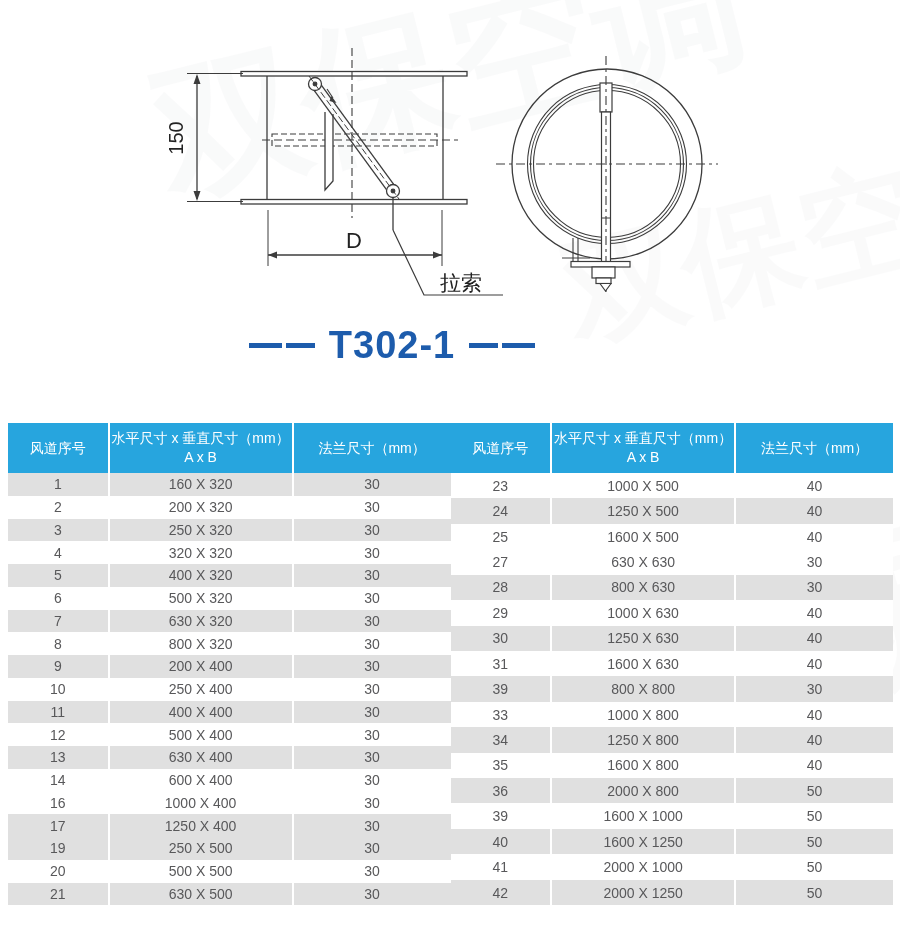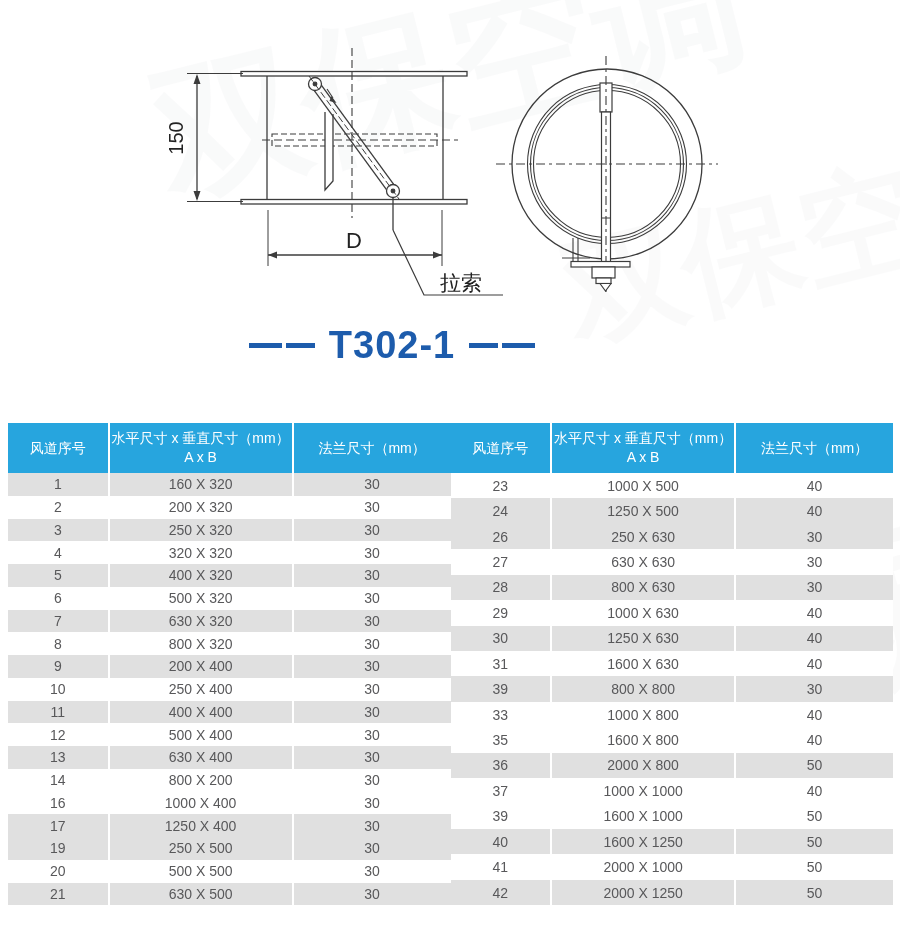--- a/index.html
+++ b/index.html
@@ -215,21 +215,21 @@
             <td>500 X 400</td>
             <td>30</td>
           </tr>
           <tr class="odd">
             <td>13</td>
             <td>630 X 400</td>
             <td>30</td>
           </tr>
           <tr class="even">
             <td>14</td>
-            <td>800 X 200</td>
+            <td>600 X 400</td>
             <td>30</td>
           </tr>
           <tr class="even">
             <td>16</td>
             <td>1000 X 400</td>
             <td>30</td>
           </tr>
           <tr class="odd">
             <td>17</td>
             <td>1250 X 400</td>
@@ -273,24 +273,24 @@
           <tr class="even">
             <td>23</td>
             <td>1000 X 500</td>
             <td>40</td>
           </tr>
           <tr class="odd">
             <td>24</td>
             <td>1250 X 500</td>
             <td>40</td>
           </tr>
-          <tr class="odd">
-            <td>26</td>
-            <td>250 X 630</td>
-            <td>30</td>
+          <tr class="even">
+            <td>25</td>
+            <td>1600 X 500</td>
+            <td>40</td>
           </tr>
           <tr class="even">
             <td>27</td>
             <td>630 X 630</td>
             <td>30</td>
           </tr>
           <tr class="odd">
             <td>28</td>
             <td>800 X 630</td>
             <td>30</td>
@@ -313,36 +313,36 @@
           <tr class="odd">
             <td>39</td>
             <td>800 X 800</td>
             <td>30</td>
           </tr>
           <tr class="even">
             <td>33</td>
             <td>1000 X 800</td>
             <td>40</td>
           </tr>
+          <tr class="odd">
+            <td>34</td>
+            <td>1250 X 800</td>
+            <td>40</td>
+          </tr>
           <tr class="even">
             <td>35</td>
             <td>1600 X 800</td>
             <td>40</td>
           </tr>
           <tr class="odd">
             <td>36</td>
             <td>2000 X 800</td>
             <td>50</td>
           </tr>
           <tr class="even">
-            <td>37</td>
-            <td>1000 X 1000</td>
-            <td>40</td>
-          </tr>
-          <tr class="even">
             <td>39</td>
             <td>1600 X 1000</td>
             <td>50</td>
           </tr>
           <tr class="odd">
             <td>40</td>
             <td>1600 X 1250</td>
             <td>50</td>
           </tr>
           <tr class="even">

